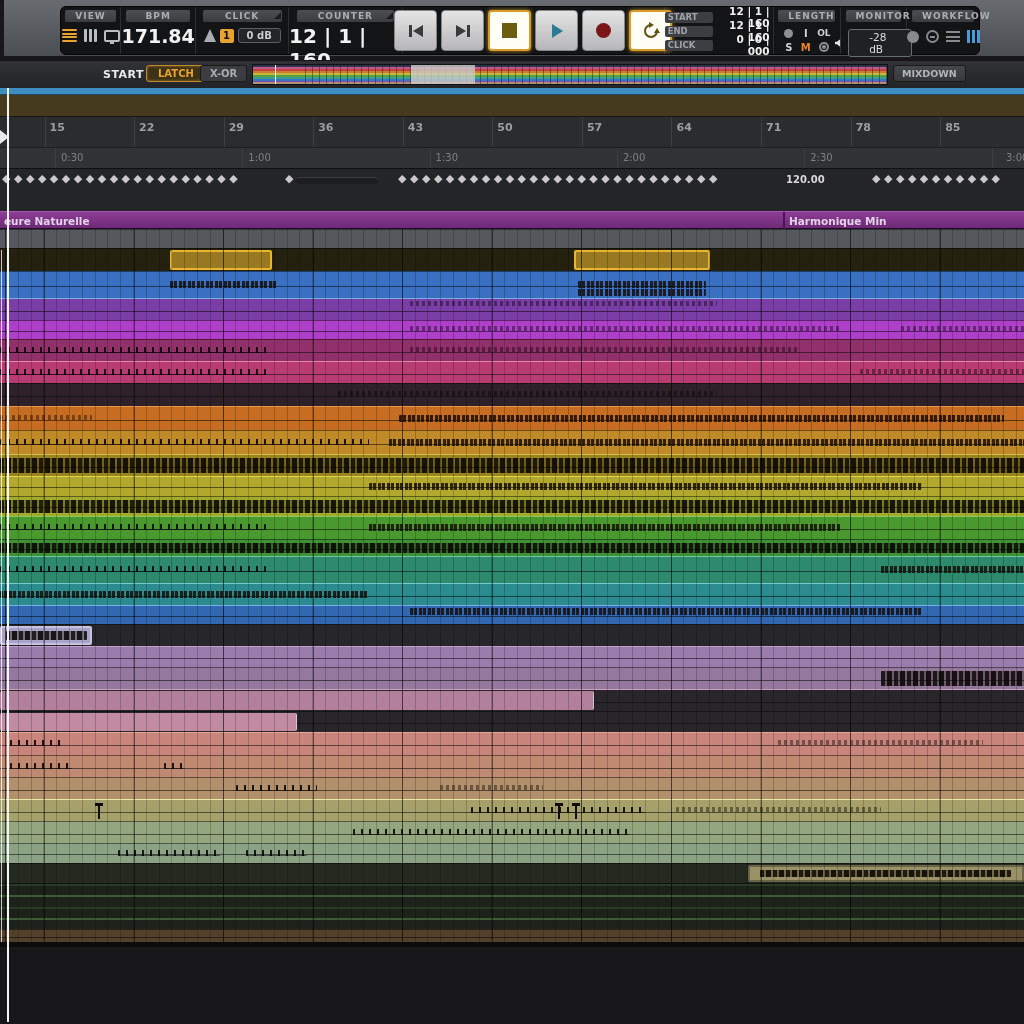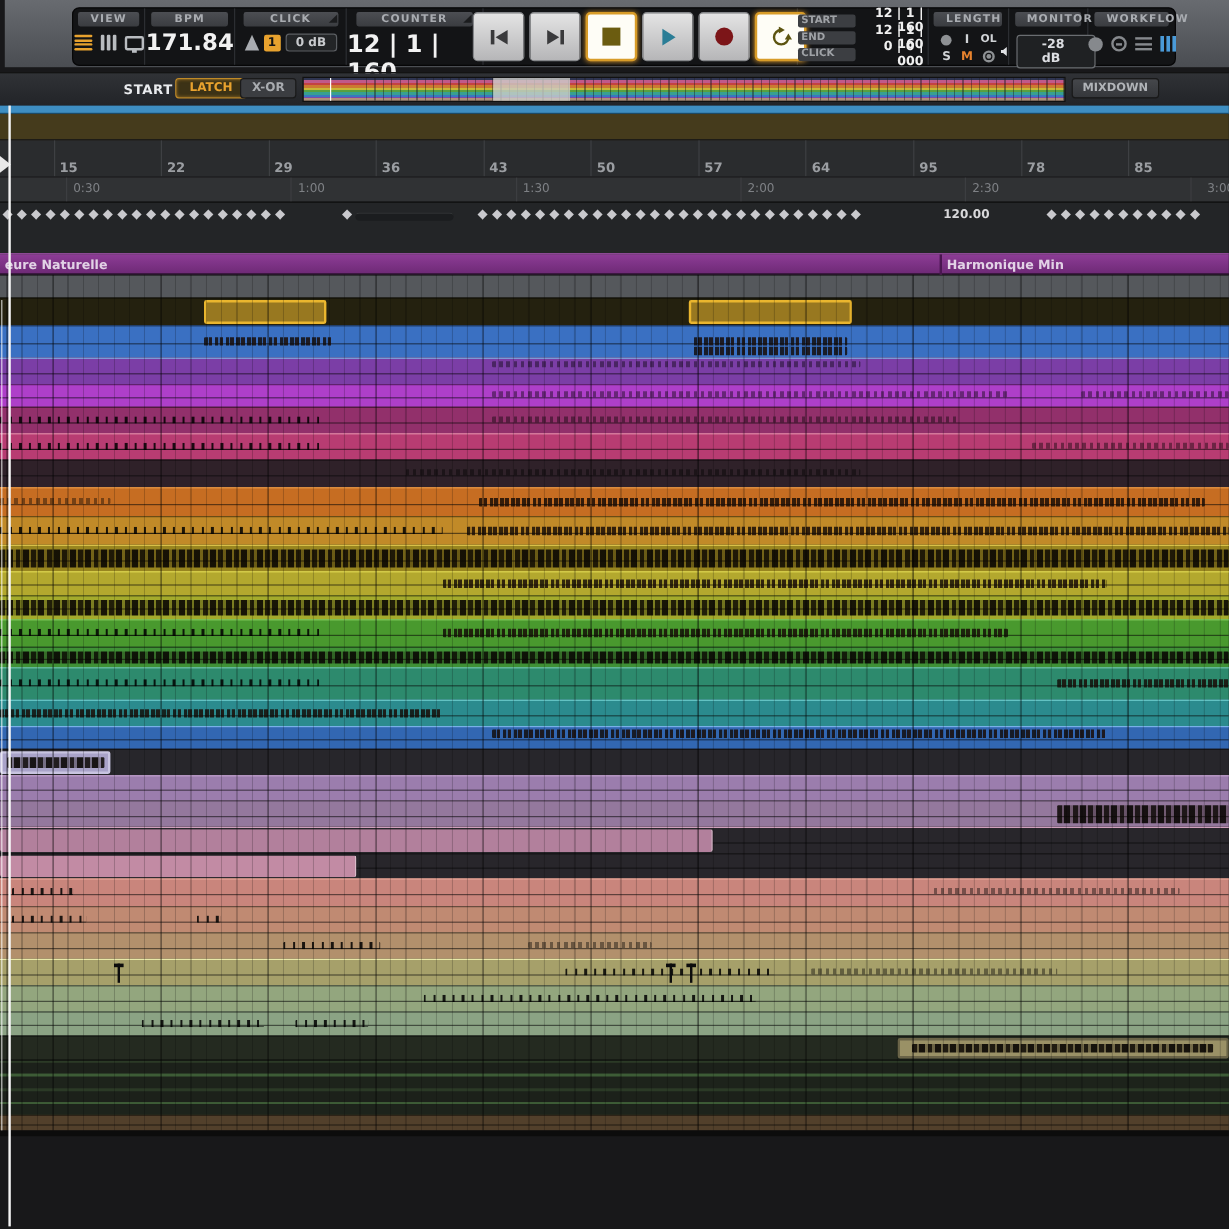--- a/index.html
+++ b/index.html
@@ -51,21 +51,21 @@
   
   .gicons{display:grid;grid-template-columns:18px 16px 20px;grid-template-rows:14px 14px;
     align-items:center;justify-items:center;margin-top:4px;color:#cfd2d5;font-size:10px;font-weight:bold;}
   .dot{width:9px;height:9px;border-radius:50%;background:#8e9194;}
   .tgt{width:10px;height:10px;border:2px solid #8e9194;border-radius:50%;position:relative;}
   .tgt::after{content:"";position:absolute;left:1px;top:1px;width:4px;height:4px;border-radius:50%;background:#8e9194;}
   .gm{color:#e8832e;}
   
   .monrow{display:flex;gap:5px;align-items:center;margin-top:7px;}
   .monbox{background:#1f2123;border:1px solid #6a6d71;border-radius:3px;color:#dcdee2;
-    font-size:10.5px;font-weight:bold;padding:1px 20px;}
+    font-size:10.5px;font-weight:normal;padding:1px 20px;}
   
   .wicons{display:flex;gap:7px;align-items:center;margin-top:8px;}
   .wdot{width:12px;height:12px;border-radius:50%;background:#86898d;}
   .wmidi{width:13px;height:13px;border-radius:50%;border:2px solid #86898d;position:relative;}
   .wmidi::after{content:"";position:absolute;left:2px;top:4px;width:5px;height:2px;background:#86898d;}
   .wburger{width:14px;height:11px;display:flex;flex-direction:column;justify-content:space-between;}
   .wburger i{height:2px;background:#86898d;}
   .wbars{display:flex;gap:2px;height:13px;}
   .wbars i{width:3px;background:#4a9ad8;}
 
@@ -89,21 +89,21 @@
   #ov-play{position:absolute;left:22px;top:0;width:1px;height:21px;background:#fff;}
   #mixdown-btn{position:absolute;left:893px;top:4px;padding:2px 8px;border-radius:3px;
     background:linear-gradient(#45474b,#35373b);border:1px solid #191919;color:#b1b4b8;
     font-size:9.5px;font-weight:bold;}
 
   
   #blue-strip{position:absolute;left:0;top:88px;width:1024px;height:7px;background:#3e8ec2;border-bottom:1px solid #1c4a66;}
   #loop-band{position:absolute;left:0;top:95px;width:1024px;height:22px;background:#453b1c;border-bottom:1px solid #161616;}
   #bars-row{position:absolute;left:0;top:117px;width:1024px;height:30px;background:#2a2c2e;}
   #time-row{position:absolute;left:0;top:147px;width:1024px;height:21px;background:#303234;border-top:1px solid #1d1d1f;}
-  .bar-label{position:absolute;top:16px;color:#9b9ea2;font-size:11px;font-weight:bold;}
+  .bar-label{position:absolute;top:4px;color:#9b9ea2;font-size:11px;font-weight:bold;}
   .bar-tick{position:absolute;top:0;width:1px;height:30px;background:#3e4043;}
   .time-label{position:absolute;top:4px;color:#7e8185;font-size:10px;}
   .time-tick{position:absolute;top:0;width:1px;height:21px;background:#3c3e41;}
   #play-flag{position:absolute;left:0;top:130px;width:0;height:0;
     border-top:7px solid transparent;border-bottom:7px solid transparent;border-left:9px solid #e8e8e8;}
 
   
   #tempo-track{position:absolute;left:0;top:168px;width:1024px;height:43px;background:#232527;
     border-top:1px solid #101010;overflow:hidden;}
   .dia-run{position:absolute;top:3px;color:#c9c9cd;font-size:11px;letter-spacing:3.5px;white-space:nowrap;}
@@ -307,21 +307,21 @@
     <span class="bar-label" style="left: 318.21px;">36</span>
     <div class="bar-tick" style="left: 402.78px;"></div>
     <span class="bar-label" style="left: 407.78px;">43</span>
     <div class="bar-tick" style="left: 492.35px;"></div>
     <span class="bar-label" style="left: 497.35px;">50</span>
     <div class="bar-tick" style="left: 581.92px;"></div>
     <span class="bar-label" style="left: 586.92px;">57</span>
     <div class="bar-tick" style="left: 671.49px;"></div>
     <span class="bar-label" style="left: 676.49px;">64</span>
     <div class="bar-tick" style="left: 761.06px;"></div>
-    <span class="bar-label" style="left: 766.06px;">95</span>
+    <span class="bar-label" style="left: 766.06px;">71</span>
     <div class="bar-tick" style="left: 850.63px;"></div>
     <span class="bar-label" style="left: 855.63px;">78</span>
     <div class="bar-tick" style="left: 940.2px;"></div>
     <span class="bar-label" style="left: 945.2px;">85</span>
   </div>
 <div id="time-row">
     <div class="time-tick" style="left: 55px;"></div>
     <span class="time-label" style="left: 61px;">0:30</span>
     <div class="time-tick" style="left: 242.3px;"></div>
     <span class="time-label" style="left: 248.3px;">1:00</span>

